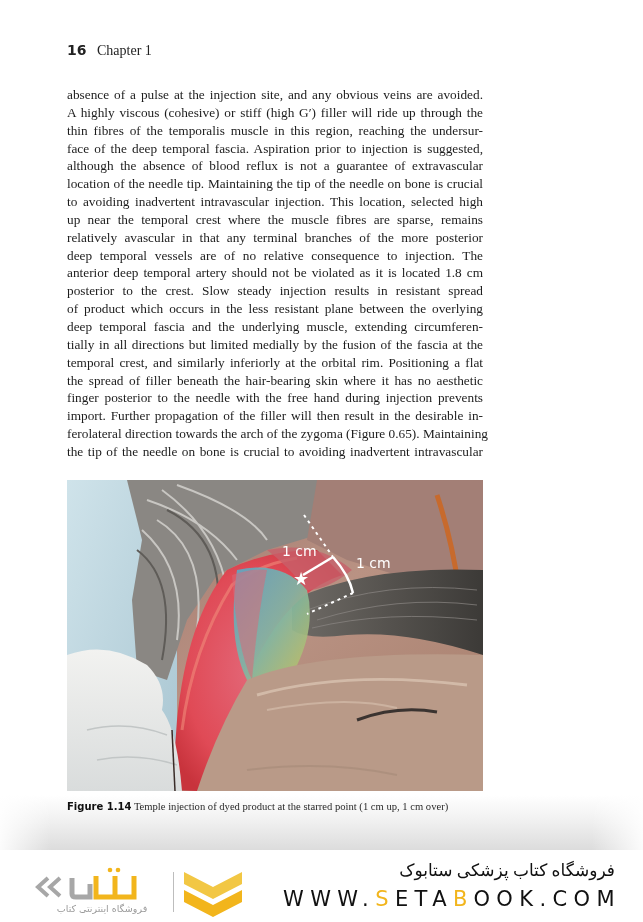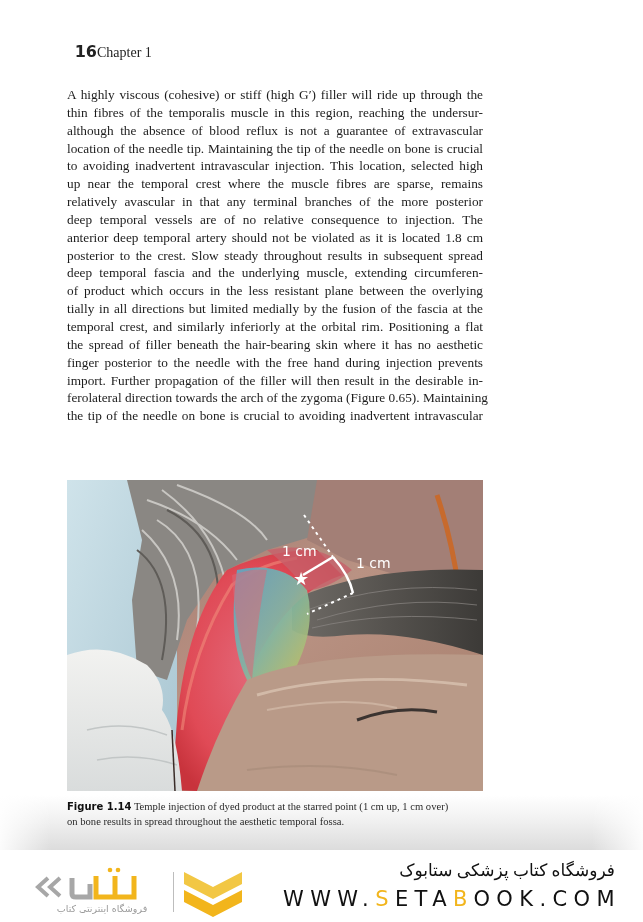--- a/index.html
+++ b/index.html
@@ -14,22 +14,22 @@
   }
   .page-shadow-sides {
     position: absolute; left: 0; top: 780px; width: 643px; height: 70px;
     background: linear-gradient(to right, rgba(255,255,255,0.9) 0%, rgba(255,255,255,0) 8%, rgba(255,255,255,0) 92%, rgba(255,255,255,0.9) 100%);
   }
   .running-head {
     position: absolute; left: 67px; top: 42px; height: 18px;
     font-size: 12.5px; color: #222; white-space: nowrap;
   }
   .running-head .pageno {
-    font-family: "DejaVu Sans", "Liberation Sans", sans-serif; font-weight: bold; font-size: 16px;
-    display: inline-block; width: 30px; text-align: right;
+    font-family: "DejaVu Sans", "Liberation Sans", sans-serif; font-weight: bold; font-size: 14px;
+    display: inline-block; width: 30px;
   }
   .running-head .chapter { font-family: "Liberation Serif", serif; font-size: 14px; }
   .body-text {
     position: absolute; left: 67px; top: 86px; width: 416px;
     font-family: "Liberation Serif", serif; font-size: 13.3px; line-height: 17.85px;
     color: #1c1c1c;
   }
   .body-text .line {
     display: block; white-space: nowrap; text-align: justify; text-align-last: justify;
     height: 17.85px;
@@ -75,32 +75,34 @@
 <body>
 
 <div class="page"></div>
 <div class="page-shadow-sides"></div>
 
 <div class="running-head">
   <span class="pageno">16</span><span class="chapter">Chapter 1</span>
 </div>
 
 <div class="body-text">
+  <span class="line">absence of a pulse at the injection site, and any obvious veins are avoided.</span>
   <span class="line">A highly viscous (cohesive) or stiff (high G′) filler will ride up through the</span>
   <span class="line">thin fibres of the temporalis muscle in this region, reaching the undersur-</span>
+  <span class="line">face of the deep temporal fascia. Aspiration prior to injection is suggested,</span>
   <span class="line">although the absence of blood reflux is not a guarantee of extravascular</span>
   <span class="line">location of the needle tip. Maintaining the tip of the needle on bone is crucial</span>
   <span class="line">to avoiding inadvertent intravascular injection. This location, selected high</span>
   <span class="line">up near the temporal crest where the muscle fibres are sparse, remains</span>
   <span class="line">relatively avascular in that any terminal branches of the more posterior</span>
   <span class="line">deep temporal vessels are of no relative consequence to injection. The</span>
   <span class="line">anterior deep temporal artery should not be violated as it is located 1.8 cm</span>
-  <span class="line">posterior to the crest. Slow steady throughout results in subsequent spread</span>
+  <span class="line">posterior to the crest. Slow steady injection results in resistant spread</span>
+  <span class="line">of product which occurs in the less resistant plane between the overlying</span>
   <span class="line">deep temporal fascia and the underlying muscle, extending circumferen-</span>
-  <span class="line">of product which occurs in the less resistant plane between the overlying</span>
   <span class="line">tially in all directions but limited medially by the fusion of the fascia at the</span>
   <span class="line">temporal crest, and similarly inferiorly at the orbital rim. Positioning a flat</span>
   <span class="line">the spread of filler beneath the hair-bearing skin where it has no aesthetic</span>
   <span class="line">finger posterior to the needle with the free hand during injection prevents</span>
   <span class="line">import. Further propagation of the filler will then result in the desirable in-</span>
   <span class="line">ferolateral direction towards the arch of the zygoma (Figure 0.65). Maintaining</span>
   <span class="line last">the tip of the needle on bone is crucial to avoiding inadvertent intravascular</span>
 </div>
 
 <div class="figure">
@@ -177,21 +179,20 @@
     <text x="215" y="76" font-family="DejaVu Sans, sans-serif" font-size="14" fill="#ffffff">1 cm</text>
     <text x="289" y="88" font-family="DejaVu Sans, sans-serif" font-size="14" fill="#ffffff">1 cm</text>
   </svg>
 </div>
 
 <div class="caption">
   <div>
     <span class="fig-label">Figure 1.14</span>
     <span>Temple injection of dyed product at the starred point (1 cm up, 1 cm over)</span>
   </div>
-  <div>on bone results in spread throughout the aesthetic temporal fossa.</div>
 </div>
 
 <div class="banner"></div>
 
 <div class="logo-wordmark">
   <svg width="140" height="38" viewBox="0 0 140 38" xmlns="http://www.w3.org/2000/svg">
     <g fill="none" stroke="#a7a7a7" stroke-width="4" stroke-linejoin="miter">
       <polyline points="18,12 8,21 18,30"></polyline>
       <polyline points="30,12 20,21 30,30"></polyline>
     </g>

